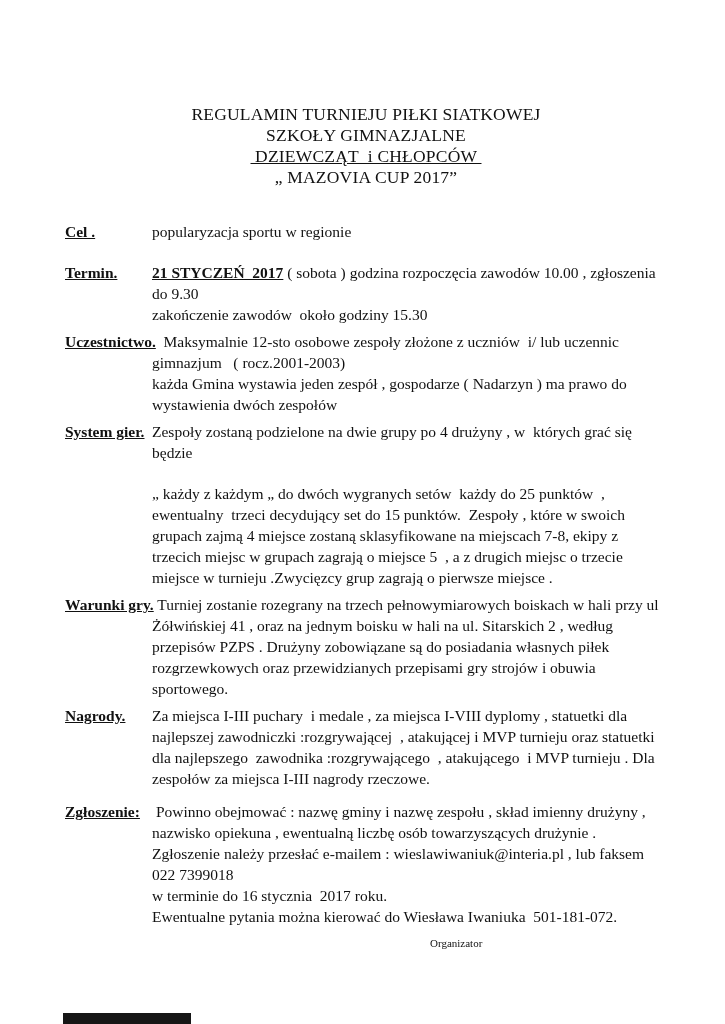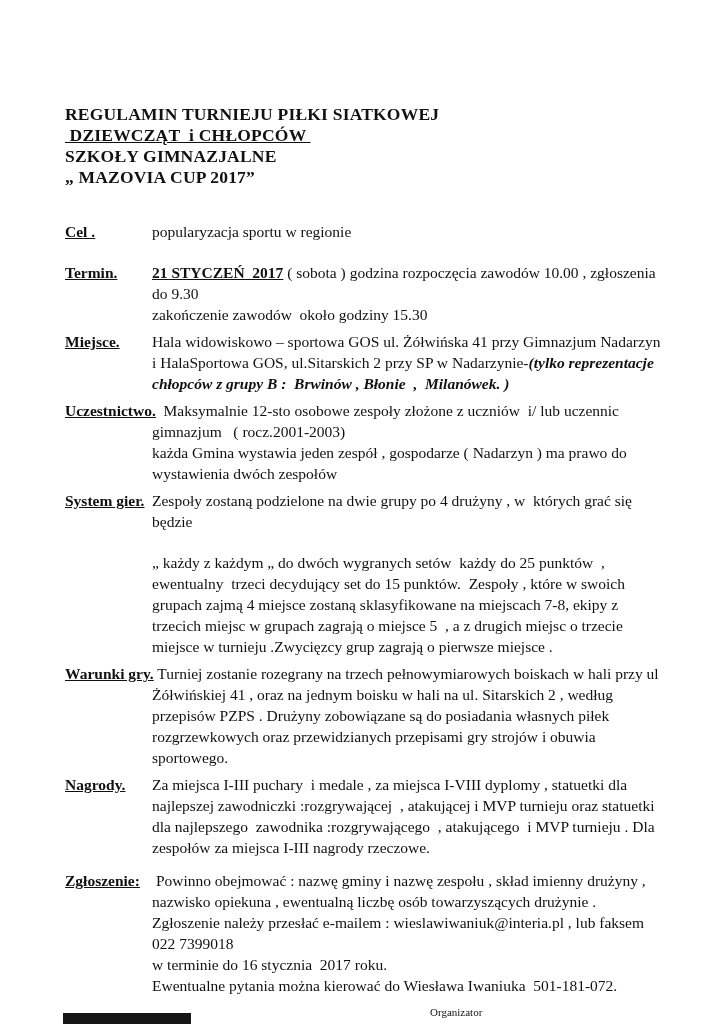--- a/index.html
+++ b/index.html
@@ -8,22 +8,22 @@
     position:relative;
     width:725px; height:1024px;
     margin:0 auto;
     background:#ffffff;
     color:#111111;
     font-family:"Liberation Serif", serif;
     padding:104px 58px 0 65px;
     overflow:hidden;
   }
   .title {
-    text-align:left;
-    font-weight:bold;
+    text-align:center;
+    font-weight:normal;
     font-size:17.5px;
     line-height:21px;
     margin-bottom:33px;
     letter-spacing:0.2px;
   }
   .u { text-decoration:underline; white-space:pre; }
   .sec {
     font-size:15.5px;
     line-height:21px;
     padding-left:87px;
@@ -63,30 +63,29 @@
     background:#161616;
   }
 </style>
 </head>
 <body>
 
 <div class="page">
 
   <div class="title">
     <div>REGULAMIN TURNIEJU PIŁKI SIATKOWEJ</div>
+    <div>SZKOŁY GIMNAZJALNE</div>
     <div><span class="u"> DZIEWCZĄT  i CHŁOPCÓW </span></div>
-    <div>SZKOŁY GIMNAZJALNE</div>
     <div>„ MAZOVIA  CUP  2017”</div>
   </div>
 
   <p class="sec sec-cel"><span class="label">Cel .</span><span class="t">popularyzacja sportu w regionie</span></p>
 
   <p class="sec"><span class="label">Termin.</span><span class="t bu">21 STYCZEŃ  2017</span><span class="t"> ( sobota ) godzina rozpoczęcia zawodów 10.00 , zgłoszenia do 9.30</span><br><span class="t">zakończenie zawodów  około godziny 15.30</span></p>
 
-  <p class="sec"><span class="label">Miejsce.</span><span class="t">Hala widowiskowo – sportowa GOS ul. Żółwińska 41 przy Gimnazjum Nadarzyn i HalaSportowa GOS, ul.Sitarskich 2 przy SP w Nadarzynie-</span><span class="t bi">(tylko reprezentacje chłopców z grupy B :  Brwinów , Błonie  ,  Milanówek. )</span></p>
 
   <p class="sec"><span class="label">Uczestnictwo.</span><span class="t">  Maksymalnie 12-sto osobowe zespoły złożone z uczniów  i/ lub uczennic gimnazjum   ( rocz.2001-2003)</span><br><span class="t">każda Gmina wystawia jeden zespół , gospodarze ( Nadarzyn ) ma prawo do wystawienia dwóch zespołów</span></p>
 
   <div class="secwrap">
     <p class="sec"><span class="label">System gier.</span><span class="t">Zespoły zostaną podzielone na dwie grupy po 4 drużyny , w  których grać się będzie</span></p>
     <p class="cont"><span class="t">„ każdy z każdym „ do dwóch wygranych setów  każdy do 25 punktów  , ewentualny  trzeci decydujący set do 15 punktów.  Zespoły , które w swoich grupach zajmą 4 miejsce zostaną sklasyfikowane na miejscach 7-8, ekipy z  trzecich miejsc w grupach zagrają o miejsce 5  , a z drugich miejsc o trzecie  miejsce w turnieju .Zwycięzcy grup zagrają o pierwsze miejsce .</span></p>
   </div>
 
   <p class="sec"><span class="label">Warunki gry.</span><span class="t"> Turniej zostanie rozegrany na trzech pełnowymiarowych boiskach w hali przy ul Żółwińskiej 41 , oraz na jednym boisku w hali na ul. Sitarskich 2 , według przepisów PZPS . Drużyny zobowiązane są do posiadania własnych piłek rozgrzewkowych oraz przewidzianych przepisami gry strojów i obuwia sportowego.</span></p>
 

